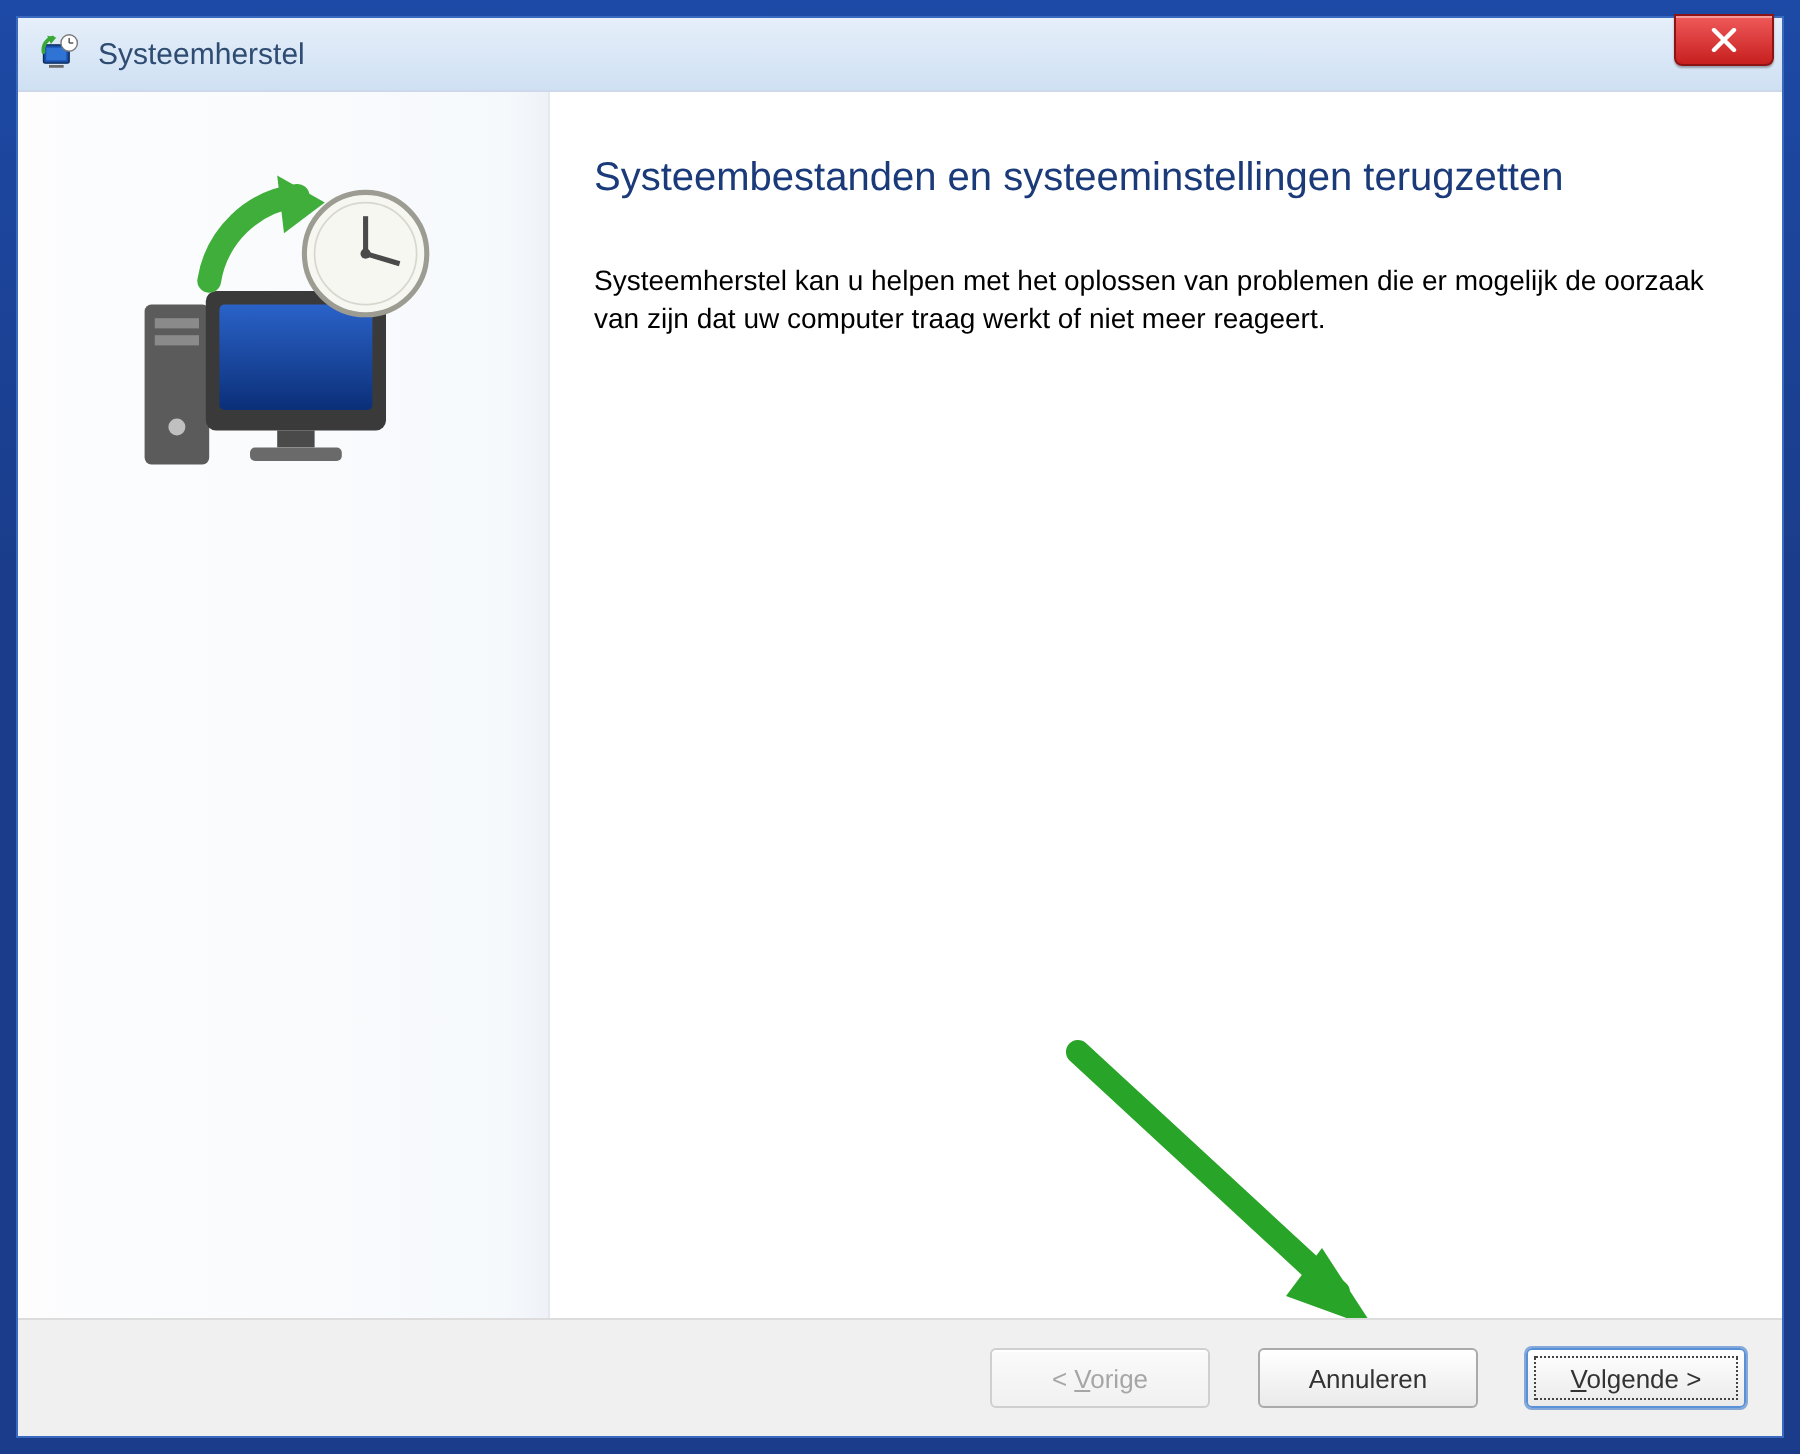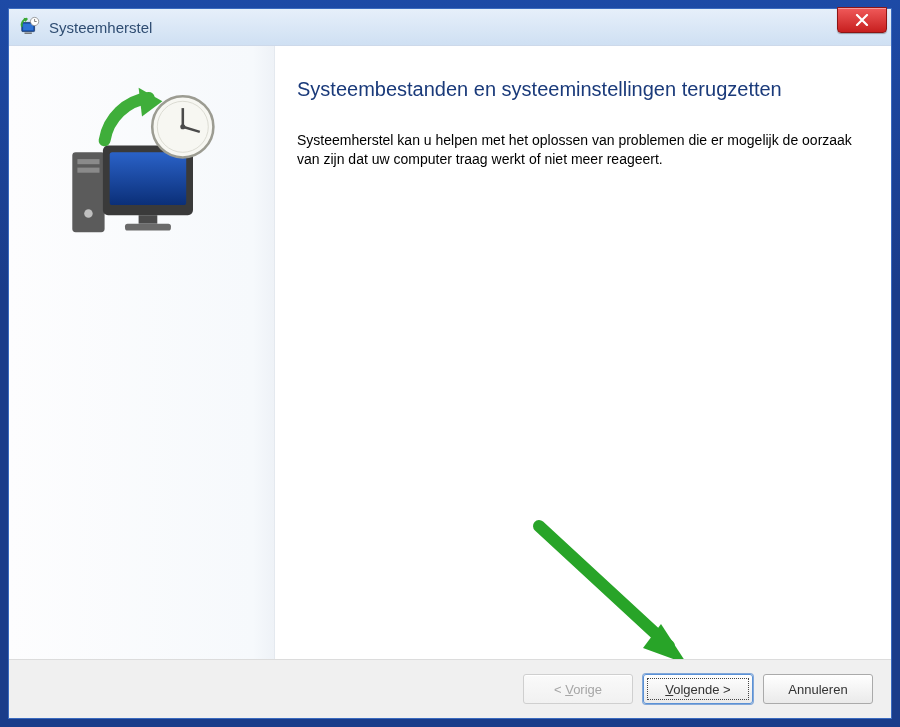--- a/index.html
+++ b/index.html
@@ -131,21 +131,21 @@
 
   
   .footer {
     height: 58px;
     border-top: 1px solid #dcdcdc;
     background: var(--footer-bg);
     display: flex;
     align-items: center;
     justify-content: flex-end;
     padding-right: 18px;
-    gap: 10px;
+    gap: 24px;
   }
   .wiz-btn {
     min-width: 110px;
     height: 30px;
     padding: 0 14px;
     background: linear-gradient(to bottom, #ffffff, #eaeaea);
     border: 1px solid var(--btn-border);
     border-radius: 3px;
     font-family: var(--body-font);
     font-size: 13px;
@@ -244,22 +244,22 @@
       <svg class="annotation-arrow" style="left:510px; top:470px;" width="200" height="170" viewBox="0 0 200 170">
         <line x1="20" y1="10" x2="150" y2="130" stroke="#28a428" stroke-width="12" stroke-linecap="round"></line>
         <polygon points="168,148 124,132 142,108" fill="#28a428"></polygon>
       </svg>
     </div>
 
     <div class="footer">
       <button class="wiz-btn disabled">
         <span>&lt; </span><span class="mnemonic">V</span><span>orige</span>
       </button>
+      <button class="wiz-btn">
+        <span>Annuleren</span>
+      </button>
       <button class="wiz-btn default">
         <span class="mnemonic">V</span><span>olgende &gt;</span>
       </button>
-      <button class="wiz-btn">
-        <span>Annuleren</span>
-      </button>
     </div>
 
   </div>
 </div>
 
 </body></html>

